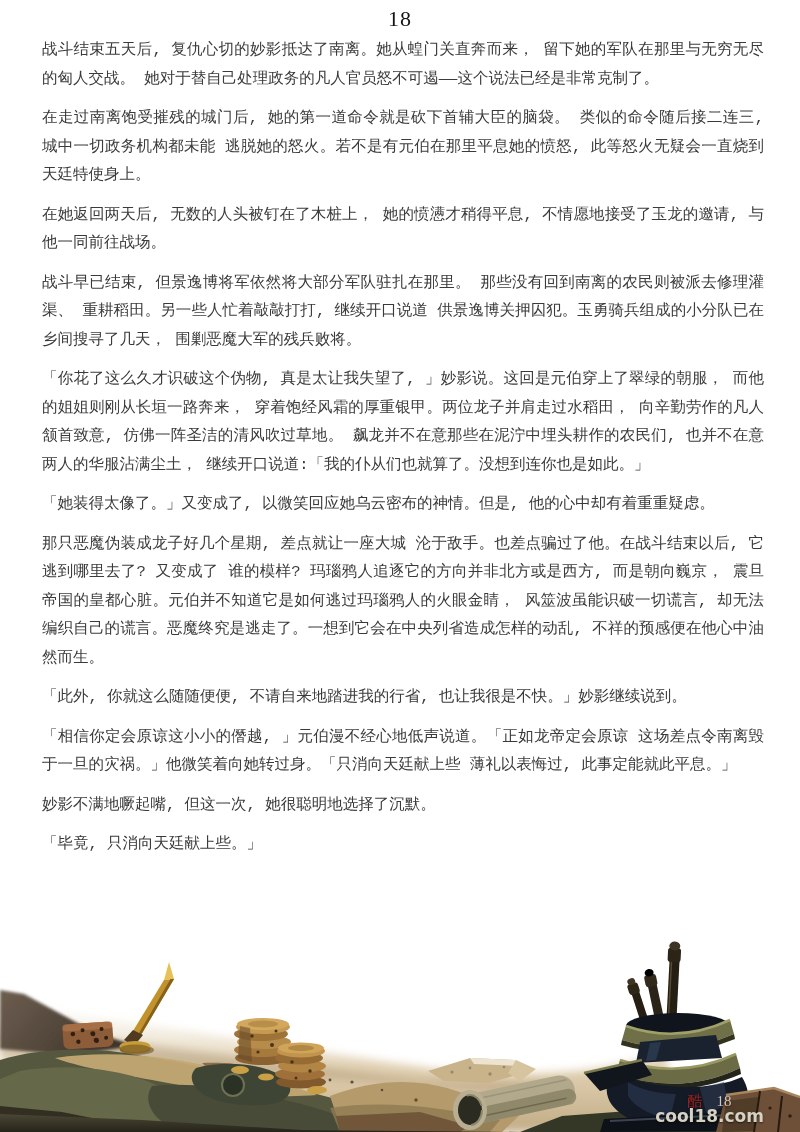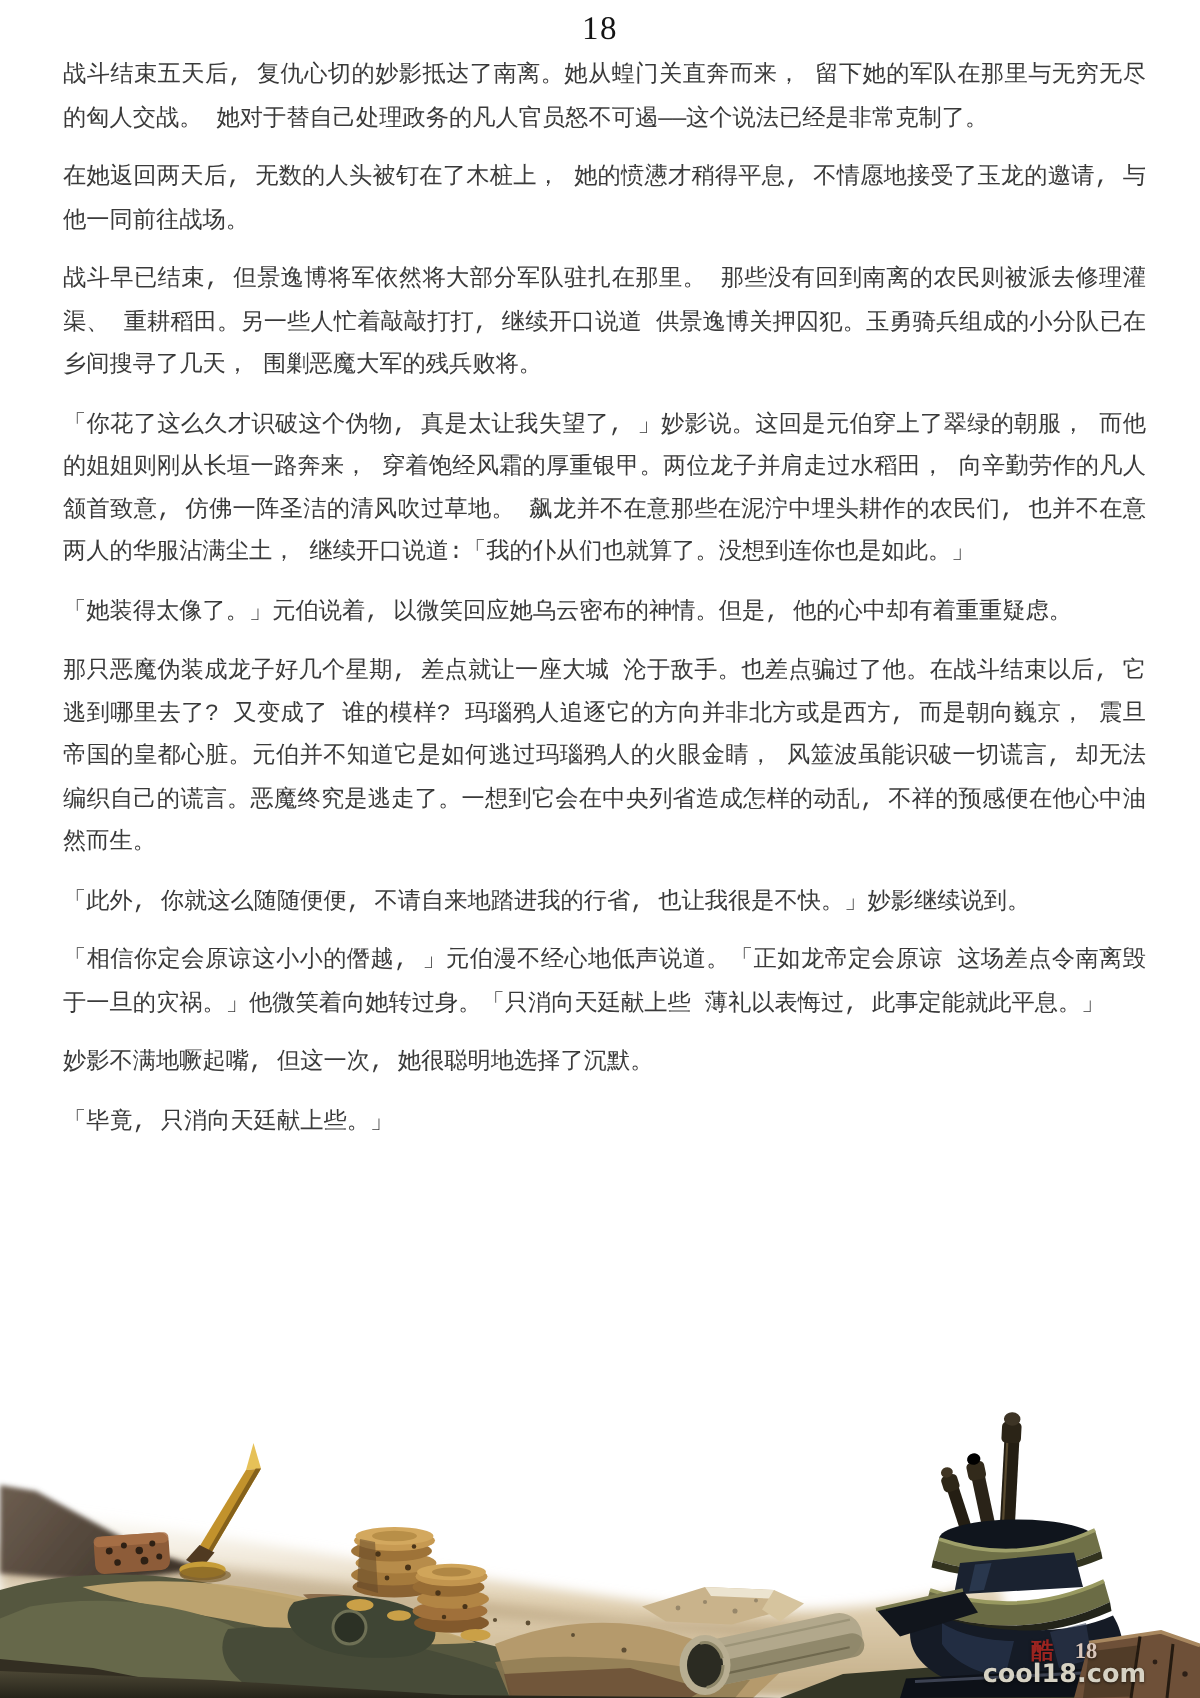--- a/index.html
+++ b/index.html
@@ -18,38 +18,39 @@
     font-size:15.5px;line-height:28.5px;color:#3a3a3a;
     text-align:justify;
   }
   .content p{margin:0 0 11px 0;font-family:Liberation Mono, monospace;}
   .illustration{position:absolute;left:0;bottom:0;width:800px;height:202px;}
   .watermark{
     position:absolute;right:28px;bottom:8px;text-align:center;z-index:5;
     font-family:"DejaVu Sans","Liberation Sans",sans-serif;
     text-shadow:0 1px 2px rgba(0,0,0,0.6);
   }
-  .wm-top{font-size:15px;font-weight:bold;line-height:16px;}
+  .wm-top{font-size:15px;font-weight:normal;line-height:16px;}
   .wm-badge{color:#9b2420;}
   .wm-num{color:#d9c6bb;margin-left:14px;font-family:"Liberation Serif",serif;}
   .wm-site{font-size:17px;font-weight:bold;color:#d6d2c4;line-height:15px;}
 </style>
 </head>
 <body>
 
 <div class="page">
 
   <div class="page-number">18</div>
 
   <div class="content">
     <p>战斗结束五天后, 复仇心切的妙影抵达了南离。她从蝗门关直奔而来， 留下她的军队在那里与无穷无尽的匈人交战。 她对于替自己处理政务的凡人官员怒不可遏——这个说法已经是非常克制了。</p>
+    <p>在走过南离饱受摧残的城门后, 她的第一道命令就是砍下首辅大臣的脑袋。 类似的命令随后接二连三, 城中一切政务机构都未能 逃脱她的怒火。若不是有元伯在那里平息她的愤怒, 此等怒火无疑会一直烧到天廷特使身上。</p>
     <p>在她返回两天后, 无数的人头被钉在了木桩上， 她的愤懑才稍得平息, 不情愿地接受了玉龙的邀请, 与他一同前往战场。</p>
     <p>战斗早已结束, 但景逸博将军依然将大部分军队驻扎在那里。 那些没有回到南离的农民则被派去修理灌渠、 重耕稻田。另一些人忙着敲敲打打, 继续开口说道 供景逸博关押囚犯。玉勇骑兵组成的小分队已在乡间搜寻了几天， 围剿恶魔大军的残兵败将。</p>
     <p>「你花了这么久才识破这个伪物, 真是太让我失望了, 」妙影说。这回是元伯穿上了翠绿的朝服， 而他的姐姐则刚从长垣一路奔来， 穿着饱经风霜的厚重银甲。两位龙子并肩走过水稻田， 向辛勤劳作的凡人颔首致意, 仿佛一阵圣洁的清风吹过草地。 飙龙并不在意那些在泥泞中埋头耕作的农民们, 也并不在意两人的华服沾满尘土， 继续开口说道:「我的仆从们也就算了。没想到连你也是如此。」</p>
-    <p>「她装得太像了。」元伯说着, 以微笑回应她乌云密布的神情。但是, 他的心中却有着重重疑虑。</p>
+    <p>「她装得太像了。」又变成了, 以微笑回应她乌云密布的神情。但是, 他的心中却有着重重疑虑。</p>
     <p>那只恶魔伪装成龙子好几个星期, 差点就让一座大城 沦于敌手。也差点骗过了他。在战斗结束以后, 它逃到哪里去了? 又变成了 谁的模样? 玛瑙鸦人追逐它的方向并非北方或是西方, 而是朝向巍京， 震旦帝国的皇都心脏。元伯并不知道它是如何逃过玛瑙鸦人的火眼金睛， 风筮波虽能识破一切谎言, 却无法编织自己的谎言。恶魔终究是逃走了。一想到它会在中央列省造成怎样的动乱, 不祥的预感便在他心中油然而生。</p>
     <p>「此外, 你就这么随随便便, 不请自来地踏进我的行省, 也让我很是不快。」妙影继续说到。</p>
     <p>「相信你定会原谅这小小的僭越, 」元伯漫不经心地低声说道。「正如龙帝定会原谅 这场差点令南离毁于一旦的灾祸。」他微笑着向她转过身。「只消向天廷献上些 薄礼以表悔过, 此事定能就此平息。」</p>
     <p>妙影不满地噘起嘴, 但这一次, 她很聪明地选择了沉默。</p>
     <p>「毕竟, 只消向天廷献上些。」</p>
   </div>
 
   <div class="illustration">
     <svg width="800" height="202" viewBox="0 0 800 202" xmlns="http://www.w3.org/2000/svg">
       <defs>

